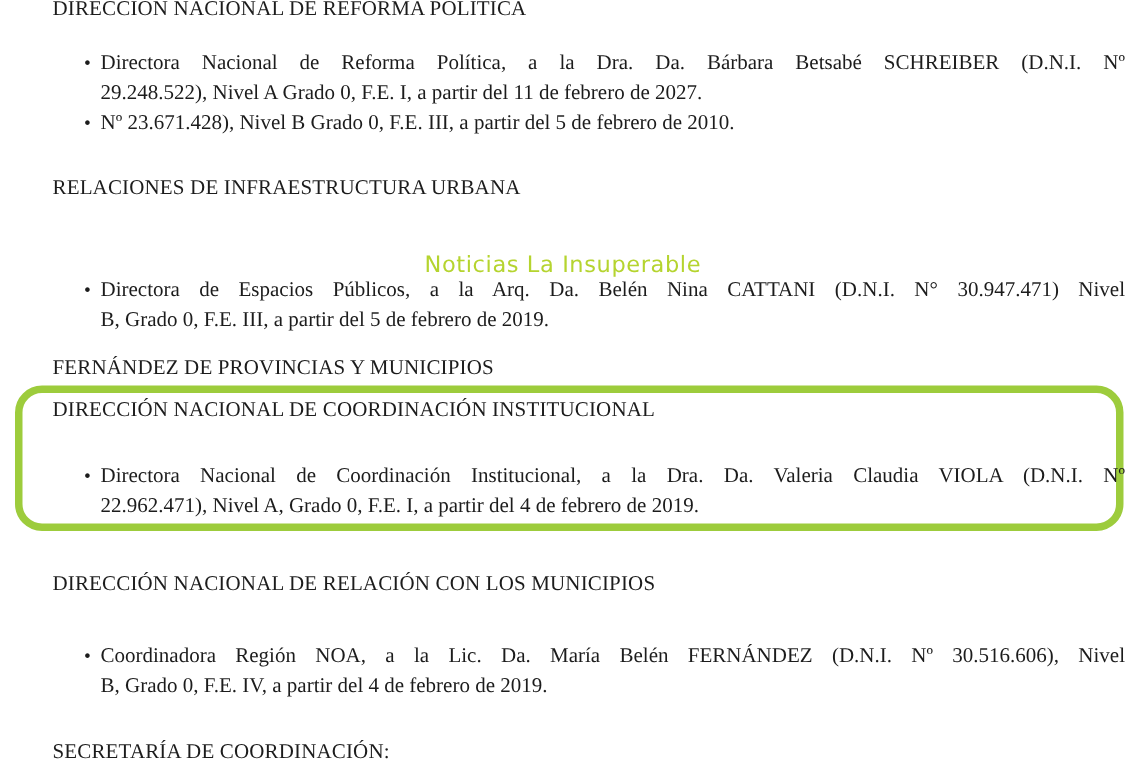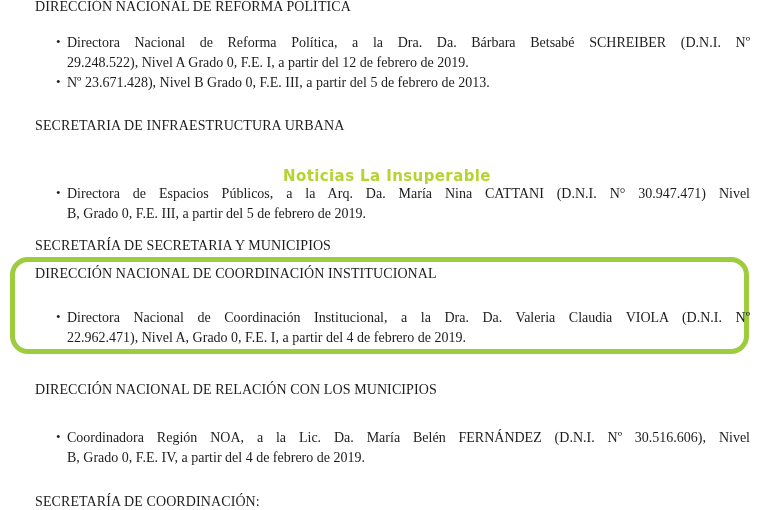--- a/index.html
+++ b/index.html
@@ -46,21 +46,21 @@
     text-align-last: justify;
   }
   .line-last {
     text-align: left;
   }
   .watermark {
     position: absolute;
     top: 169px;
     left: 283px;
     font-family: "DejaVu Sans", sans-serif;
-    font-weight: bold;
+    font-weight: normal;
     font-size: 15px;
     line-height: 15px;
     letter-spacing: 0.4px;
     color: var(--watermark-color);
     white-space: nowrap;
   }
   .highlight-box {
     position: absolute;
     left: 10px;
     top: 257px;
@@ -75,40 +75,40 @@
 </head>
 <body>
 
 <div class="page">
 
   <div class="heading" style="top:-3px">DIRECCIÓN NACIONAL DE REFORMA POLÍTICA</div>
 
   <div class="appointment" style="top:33px">
     <span class="bullet">•</span>
     <div class="line-just">Directora Nacional de Reforma Política, a la Dra. Da. Bárbara Betsabé SCHREIBER (D.N.I. Nº</div>
-    <div class="line-last">29.248.522), Nivel A Grado 0, F.E. I, a partir del 12 de febrero de 2019.</div>
+    <div class="line-last">29.248.522), Nivel A Grado 0, F.E. I, a partir del 11 de febrero de 2027.</div>
   </div>
 
   <div class="appointment" style="top:73px">
     <span class="bullet">•</span>
-    <div class="line-last">Nº 23.671.428), Nivel B Grado 0, F.E. III, a partir del 5 de febrero de 2013.</div>
+    <div class="line-last">Nº 23.671.428), Nivel B Grado 0, F.E. III, a partir del 5 de febrero de 2010.</div>
   </div>
 
-  <div class="heading" style="top:116px">SECRETARIA DE INFRAESTRUCTURA URBANA</div>
+  <div class="heading" style="top:116px">RELACIONES DE INFRAESTRUCTURA URBANA</div>
 
 
   <div class="watermark">Noticias La Insuperable</div>
 
   <div class="appointment" style="top:184px">
     <span class="bullet">•</span>
-    <div class="line-just">Directora de Espacios Públicos, a la Arq. Da. María Nina CATTANI (D.N.I. N° 30.947.471) Nivel</div>
+    <div class="line-just">Directora de Espacios Públicos, a la Arq. Da. Belén Nina CATTANI (D.N.I. N° 30.947.471) Nivel</div>
     <div class="line-last">B, Grado 0, F.E. III, a partir del 5 de febrero de 2019.</div>
   </div>
 
-  <div class="heading" style="top:236px">SECRETARÍA DE SECRETARIA Y MUNICIPIOS</div>
+  <div class="heading" style="top:236px">FERNÁNDEZ DE PROVINCIAS Y MUNICIPIOS</div>
 
   <div class="highlight-box"></div>
 
   <div class="heading" style="top:264px">DIRECCIÓN NACIONAL DE COORDINACIÓN INSTITUCIONAL</div>
 
   <div class="appointment" style="top:308px">
     <span class="bullet">•</span>
     <div class="line-just">Directora Nacional de Coordinación Institucional, a la Dra. Da. Valeria Claudia VIOLA (D.N.I. Nº</div>
     <div class="line-last">22.962.471), Nivel A, Grado 0, F.E. I, a partir del 4 de febrero de 2019.</div>
   </div>

